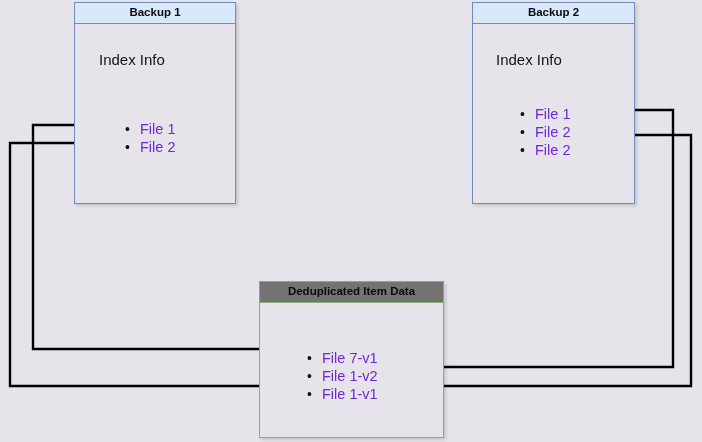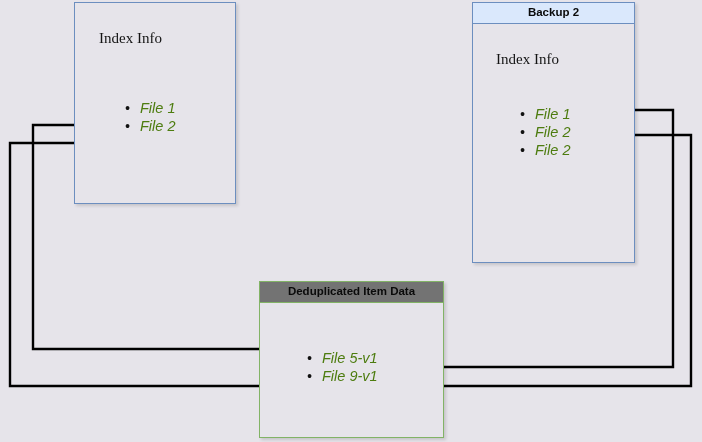--- a/index.html
+++ b/index.html
@@ -55,51 +55,49 @@
   }
   .box-body {
     position: relative;
     height: calc(100% - 21px);
   }
   .index-label {
     position: absolute;
     font-size: 15px;
     color: #141414;
     white-space: nowrap;
-    font-family: Liberation Serif, serif;
   }
   .file-list {
     position: absolute;
     margin: 0;
     padding: 0;
     list-style: none;
   }
   .file-list li {
     font-size: 14.5px;
     line-height: 18px;
-    color: #4d7c0f;
+    color: #6d28d9;
     white-space: nowrap;
     position: relative;
     padding-left: 17px;
-    font-style: italic;
   }
   .file-list li::before {
     content: "\2022";
     position: absolute;
     left: 2px;
     top: 0;
     font-size: 14px;
     color: #111111;
   }
   
   #backup1 { left: 74px; top: 2px; width: 162px; height: 202px; }
   #backup1 .index-label { left: 24px; top: 27px; }
   #backup1 .file-list { left: 48px; top: 96px; }
   
-  #backup2 { left: 472px; top: 2px; width: 163px; height: 261px; }
+  #backup2 { left: 472px; top: 2px; width: 163px; height: 202px; }
   #backup2 .index-label { left: 23px; top: 27px; }
   #backup2 .file-list { left: 45px; top: 81px; }
   
   #dedup { left: 259px; top: 281px; width: 185px; height: 157px; }
   #dedup .file-list { left: 45px; top: 46px; }
   #dedup .file-list li { line-height: 18px; }
 </style>
 </head>
 <body>
 
@@ -115,20 +113,21 @@
     <path d="M 120 125 L 33 125 L 33 349 L 303 349" fill="none" stroke="#000000" stroke-width="2.4" marker-end="url(#arrowhead)"></path>
 
     <path d="M 120 143 L 10 143 L 10 386 L 303 386" fill="none" stroke="#000000" stroke-width="2.4" marker-end="url(#arrowhead)"></path>
 
     <path d="M 591 110 L 673 110 L 673 367 L 390 367" fill="none" stroke="#000000" stroke-width="2.4" marker-end="url(#arrowhead)"></path>
 
     <path d="M 585 135 L 691 135 L 691 386 L 390 386" fill="none" stroke="#000000" stroke-width="2.4" marker-end="url(#arrowhead)"></path>
   </svg>
 
   <div class="box" id="backup1">
+    <div class="box-header">Backup 1</div>
     <div class="box-body">
       <div class="index-label">Index Info</div>
       <ul class="file-list">
         <li>File 1</li>
         <li>File 2</li>
       </ul>
     </div>
   </div>
 
   <div class="box" id="backup2">
@@ -140,19 +139,20 @@
         <li>File 2</li>
         <li>File 2</li>
       </ul>
     </div>
   </div>
 
   <div class="box green" id="dedup">
     <div class="box-header">Deduplicated Item Data</div>
     <div class="box-body">
       <ul class="file-list">
-        <li>File 5-v1</li>
-        <li>File 9-v1</li>
+        <li>File 7-v1</li>
+        <li>File 1-v2</li>
+        <li>File 1-v1</li>
       </ul>
     </div>
   </div>
 
 </div>
 
 </body></html>

